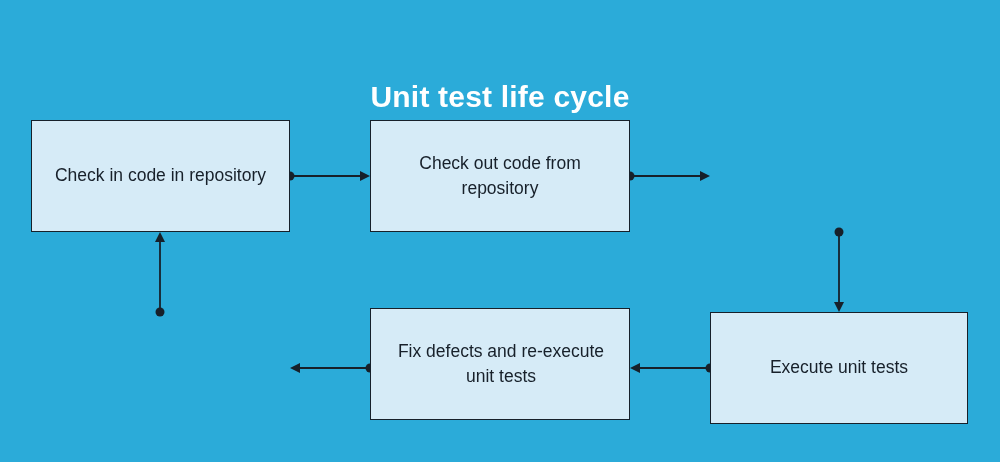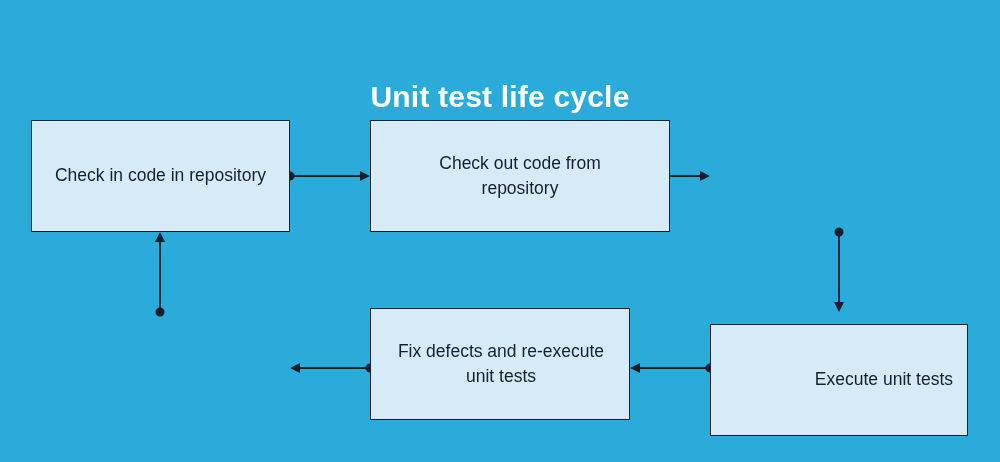--- a/index.html
+++ b/index.html
@@ -110,27 +110,27 @@
       <line x1="160" y1="312" x2="160" y2="239"></line>
       <circle cx="160" cy="312" r="4.5"></circle>
       <polygon class="arrow-head" points="160,232 155,242 165,242"></polygon>
     </g>
   </svg>
 
   <div class="node" style="left:31px; top:120px; width:259px; height:112px;">
     <span>Check in code in repository</span>
   </div>
 
-  <div class="node" style="left:370px; top:120px; width:300px; height:112px;align-items:center;">
+  <div class="node" style="left:370px; top:120px; width:260px; height:112px;align-items:center;">
     <span>Check out code from repository</span>
   </div>
 
 
 
   <div class="node" style="left:370px; top:308px; width:260px; height:112px;padding-left:16px;">
     <span>Fix defects and re-execute unit tests</span>
   </div>
 
-  <div class="node" style="left:710px; top:324px; width:258px; height:112px;justify-content:flex-end;">
+  <div class="node" style="left:710px; top:312px; width:258px; height:112px;">
     <span>Execute unit tests</span>
   </div>
 
 </div>
 
 </body></html>

